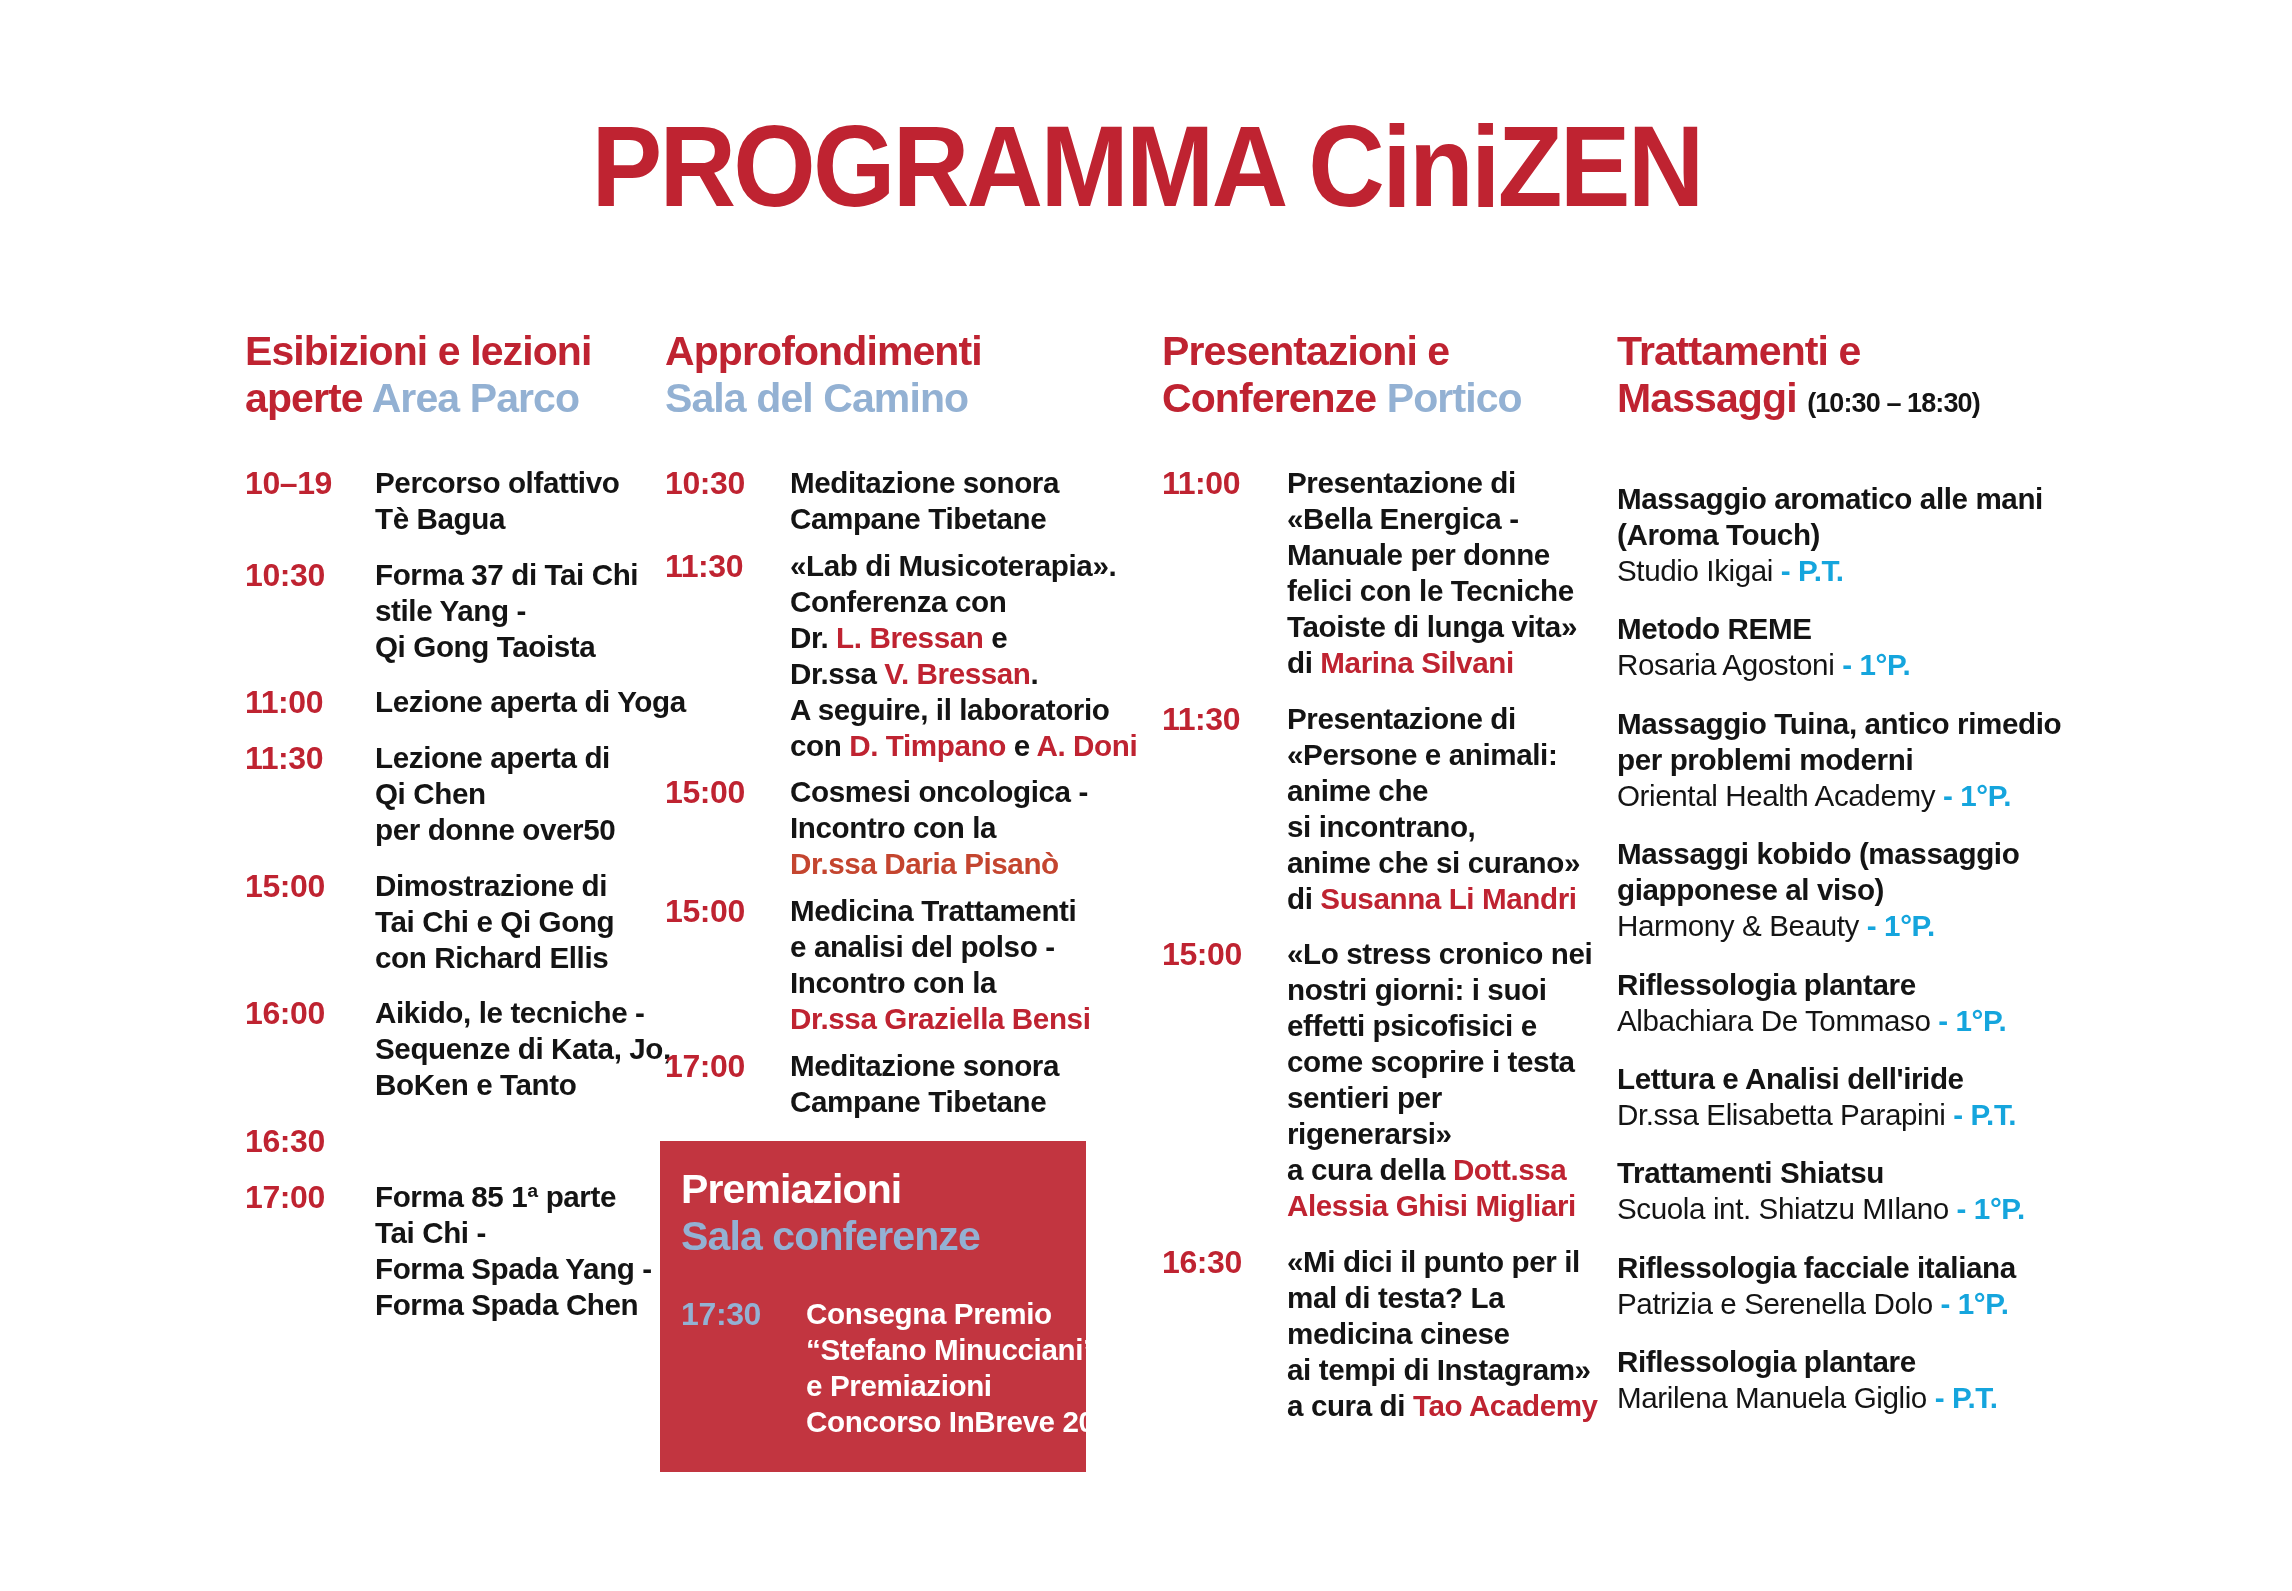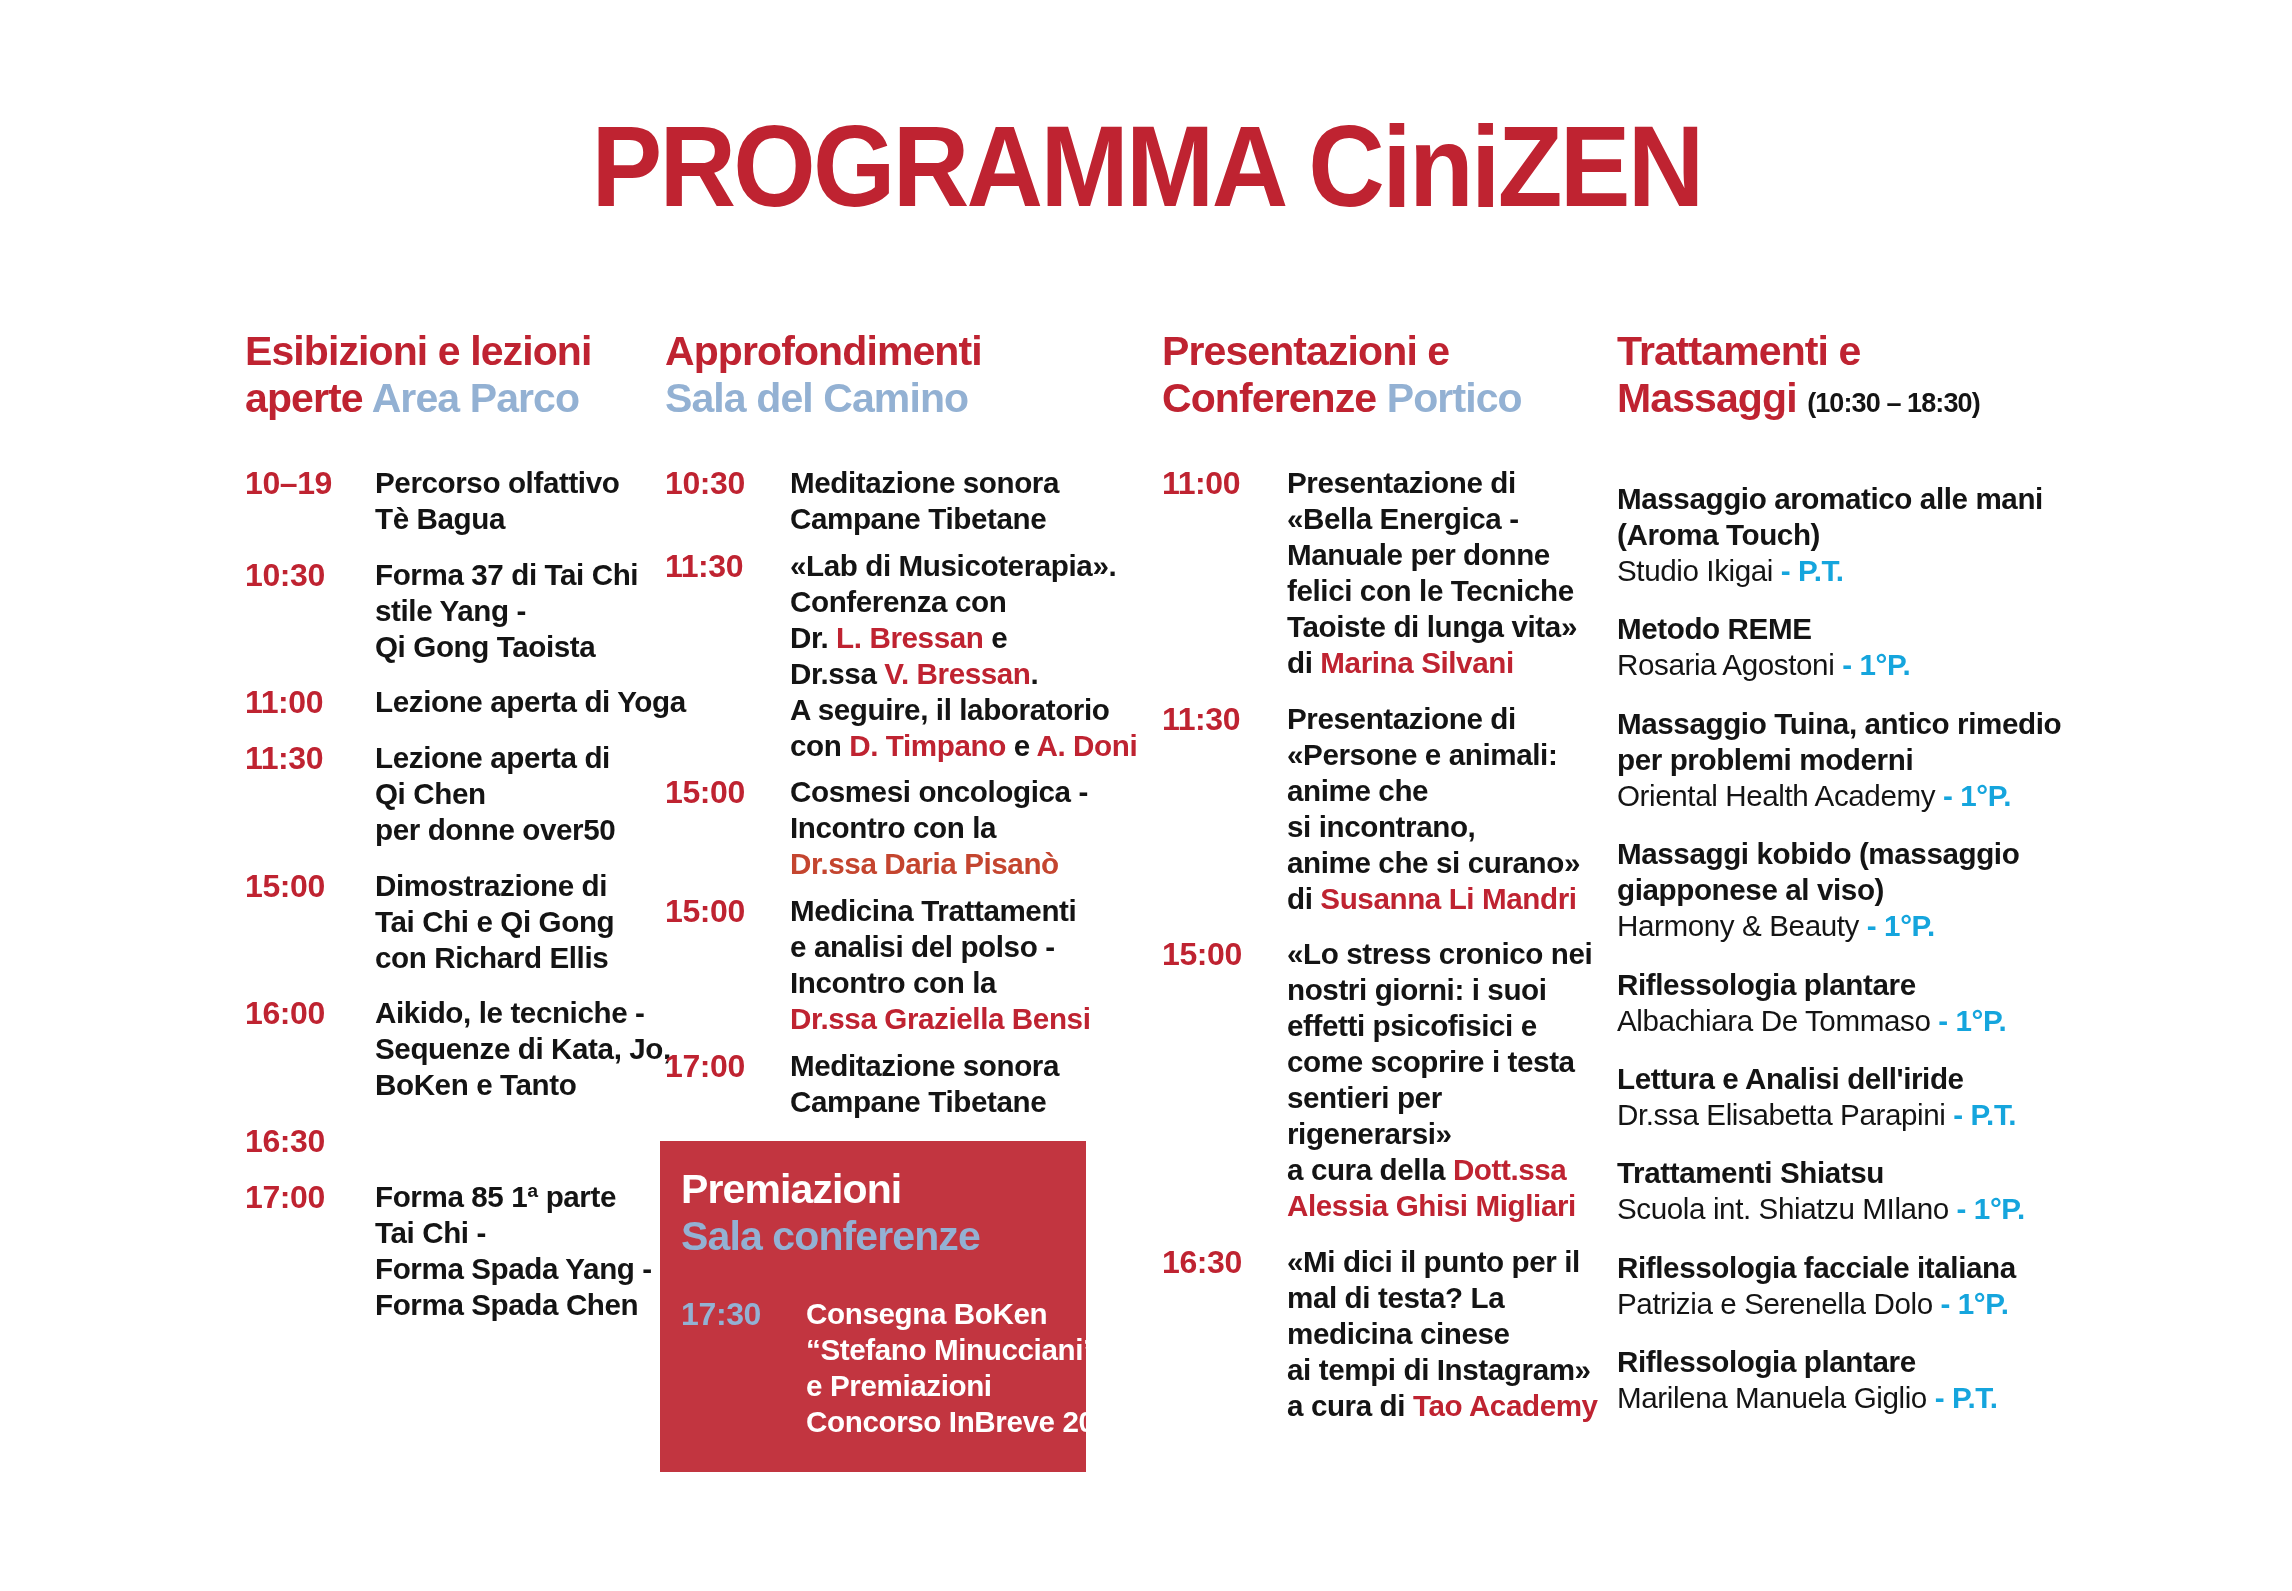--- a/index.html
+++ b/index.html
@@ -202,21 +202,21 @@
         </div>
       </div>
       <div class="award-box">
         <div class="col-header">
           <div class="col-header-line"><span class="s-w">Premiazioni</span></div>
           <div class="col-header-line"><span class="s-b">Sala conferenze</span></div>
         </div>
         <div class="event" style="margin-bottom: 0px;">
           <div class="event-time" style="width: 125px;">17:30</div>
           <div class="event-lines">
-            <div class="line"><span class="s-w">Consegna BoKen</span></div>
+            <div class="line"><span class="s-w">Consegna Premio</span></div>
             <div class="line"><span class="s-w">“Stefano Minucciani”</span></div>
             <div class="line"><span class="s-w">e Premiazioni</span></div>
             <div class="line"><span class="s-w">Concorso InBreve 2025</span></div>
           </div>
         </div>
       </div>
     </div>
   <div class="col" id="col-2" style="left:1162px; width:421px;">
       <div class="col-header">
         <div class="col-header-line"><span class="s-r">Presentazioni e</span></div>

